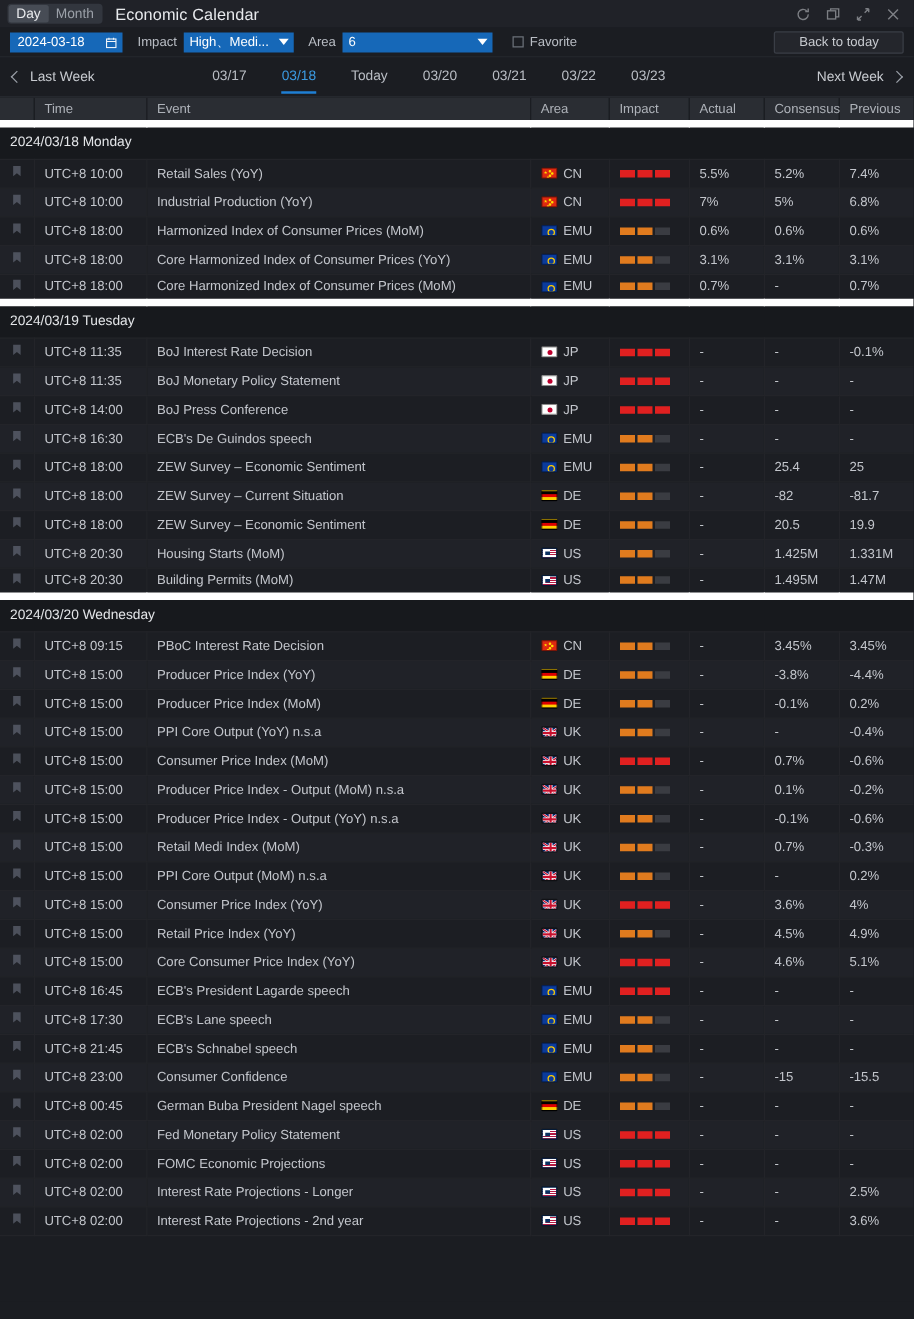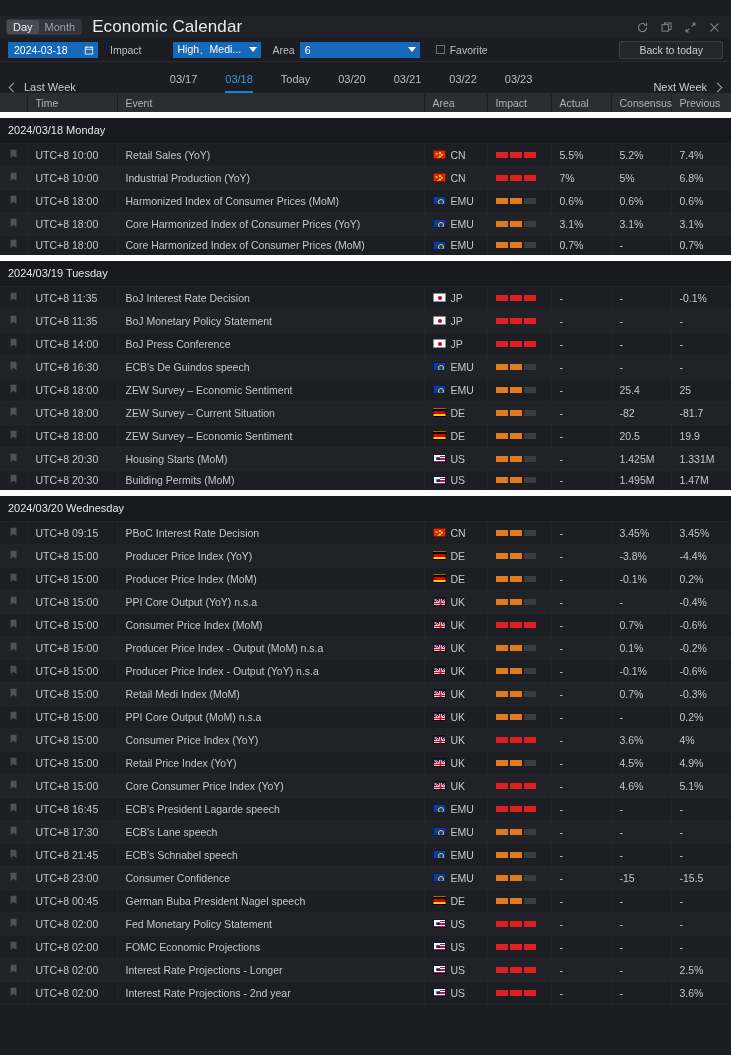--- a/index.html
+++ b/index.html
@@ -7,32 +7,32 @@
     width: 731px; height: 1055px;
     background: #1b1d22;
     font-family: "Liberation Sans", sans-serif;
     color: #c8cbd0;
     overflow: hidden;
   }
 
   
   .titlebar {
     height: 22px; display: flex; align-items: center;
-    background: #202228; padding: 0 6px; gap: 0; margin-top: 16px;
+    background: #202228; padding: 0 6px; gap: 0;
   }
   .modepills {
     display: flex; align-items: center; background: #32363e;
     border-radius: 3px; height: 16px; padding: 0 1px;
   }
   .pill {
     font-size: 11px; padding: 0 6px; line-height: 14px; height: 14px;
     border-radius: 2px; color: #9ba0a8; cursor: default;
   }
   .pill.active { background: #474c55; color: #e8eaed; }
-  .apptitle { font-size: 17px; color: #e8eaed; margin-left: 10px; letter-spacing: .1px; }
+  .apptitle { font-size: 13px; color: #e8eaed; margin-left: 10px; letter-spacing: .1px; }
   .wincontrols { margin-left: auto; display: flex; align-items: center; gap: 11px; padding-right: 4px; }
   .wcicon { width: 13px; height: 13px; opacity: .55; display: block; }
   .wcicon svg { display: block; }
 
   
   .filterbar {
     height: 24px; display: flex; align-items: center; gap: 0;
     background: #1b1d22; padding: 0 8px;
     border-bottom: 1px solid #26282e;
   }
@@ -47,34 +47,34 @@
     background: #1668b8; height: 16px;
     display: flex; align-items: center; justify-content: space-between;
     padding: 0 4px 0 5px; font-size: 10.5px; color: #ffffff;
   }
   .select .val { white-space: nowrap; overflow: hidden; }
   .caret {
     width: 0; height: 0; margin-left: 8px;
     border-left: 4px solid transparent; border-right: 4px solid transparent;
     border-top: 5px solid #ffffff;
   }
-  .sel-impact { width: 88px; margin-left: 26px; }
+  .sel-impact { width: 88px; }
   .sel-area { width: 120px; }
   .favwrap { display: flex; align-items: center; gap: 5px; margin-left: 16px; }
   .checkbox { width: 9px; height: 9px; border: 1px solid #6b7078; background: transparent; }
   .favlabel { font-size: 10.5px; color: #b9bdc4; }
   .backtoday {
     margin-left: auto; font-size: 10.5px; color: #c8cbd0;
     border: 1px solid #3a3e46; border-radius: 2px;
     padding: 2px 19px; background: #24262c;
   }
 
   
   .weeknav {
-    height: 32px; display: flex; align-items: flex-end;
+    height: 32px; display: flex; align-items: center;
     background: #1b1d22; padding: 0 10px;
     border-bottom: 1px solid #2a2d33; position: relative;
   }
   .navside { display: flex; align-items: center; gap: 7px; font-size: 11px; color: #c8cbd0; }
   .chev { width: 7px; height: 7px; border-top: 1.4px solid #9ba0a8; border-right: 1.4px solid #9ba0a8; display:block; }
   .chev.left { transform: rotate(-135deg); }
   .chev.right { transform: rotate(45deg); }
   .daylist { display: flex; align-items: center; gap: 0; margin-left: 80px; }
   .dayitem {
     font-size: 11px; color: #b9bdc4; padding: 7px 14px 8px;

